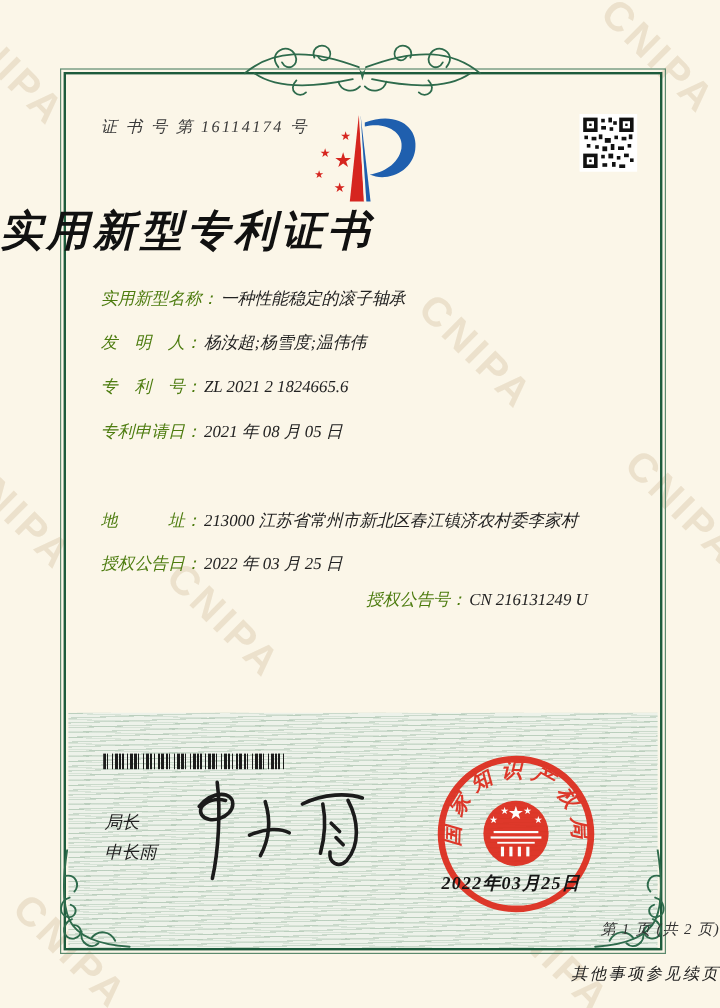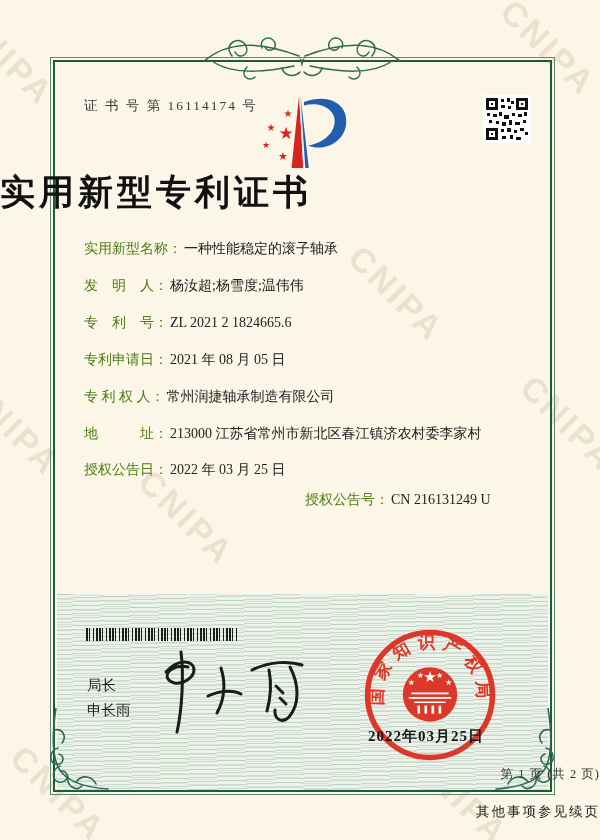--- a/index.html
+++ b/index.html
@@ -34,21 +34,21 @@
   }
   .frame-inner {
     position:absolute; left:2px; top:2px; right:2px; bottom:2px;
     border:2.5px solid #1d5b3c; box-sizing:border-box;
   }
   .ornament { position:absolute; z-index:3; pointer-events:none; }
   #ornament-top { left:202px; top:34px; width:200px; height:54px; }
   #corner-left  { left:50px;  top:708px; width:60px; height:86px; }
   #corner-right { left:494px; top:708px; width:60px; height:86px; transform:scaleX(-1); }
 
-  .content { position:absolute; z-index:4; left:0; top:0; width:600px; height:796px; }
+  .content { position:absolute; z-index:4; left:0; top:0; width:600px; height:796px;font-style:italic; }
   .abs { position:absolute; }
 
   .cert-no { left:84px; top:97px; font-size:13.5px; letter-spacing:2px; color:#3a3a3a; }
   .logo { left:259px; top:90px; width:90px; height:84px; }
   .qr { left:483px; top:95px; width:48px; height:48px; background:#fff; }
   .title {
     left:0; right:0; top:169px; 
     font-size:35px; font-weight:bold; letter-spacing:4px; color:#111;
   }
   .frow { left:84px; width:445px; font-size:14px; white-space:nowrap; }
@@ -200,23 +200,20 @@
   </div>
   <div class="abs frow" style="top:277px">
     <span class="flabel">发　明　人：</span><span class="fvalue">杨汝超;杨雪度;温伟伟</span>
   </div>
   <div class="abs frow" style="top:314px">
     <span class="flabel">专　利　号：</span><span class="fvalue">ZL 2021 2 1824665.6</span>
   </div>
   <div class="abs frow" style="top:351px">
     <span class="flabel">专利申请日：</span><span class="fvalue">2021 年 08 月 05 日</span>
   </div>
-  <div class="abs frow" style="top:388px">
-    <span class="flabel">专 利 权 人：</span><span class="fvalue">常州润捷轴承制造有限公司</span>
-  </div>
   <div class="abs frow" style="top:425px">
     <span class="flabel">地　　　址：</span><span class="fvalue">213000 江苏省常州市新北区春江镇济农村委李家村</span>
   </div>
   <div class="abs frow" style="top:461px">
     <span class="flabel">授权公告日：</span><span class="fvalue">2022 年 03 月 25 日</span>
     <span class="grant2">
       <span class="flabel">授权公告号：</span><span class="fvalue">CN 216131249 U</span>
     </span>
   </div>
 

